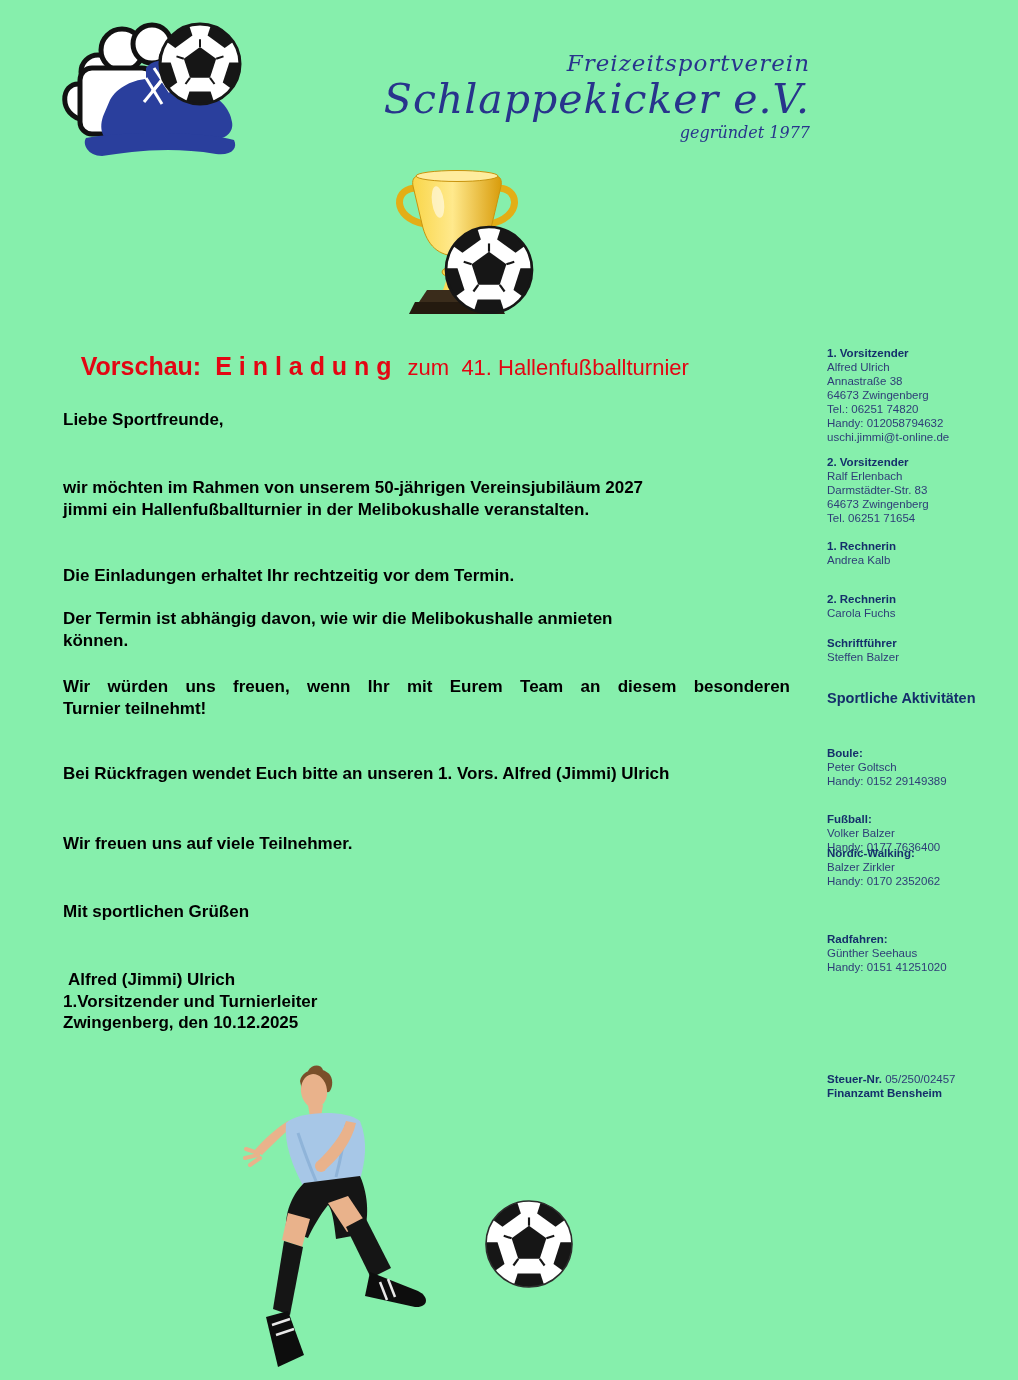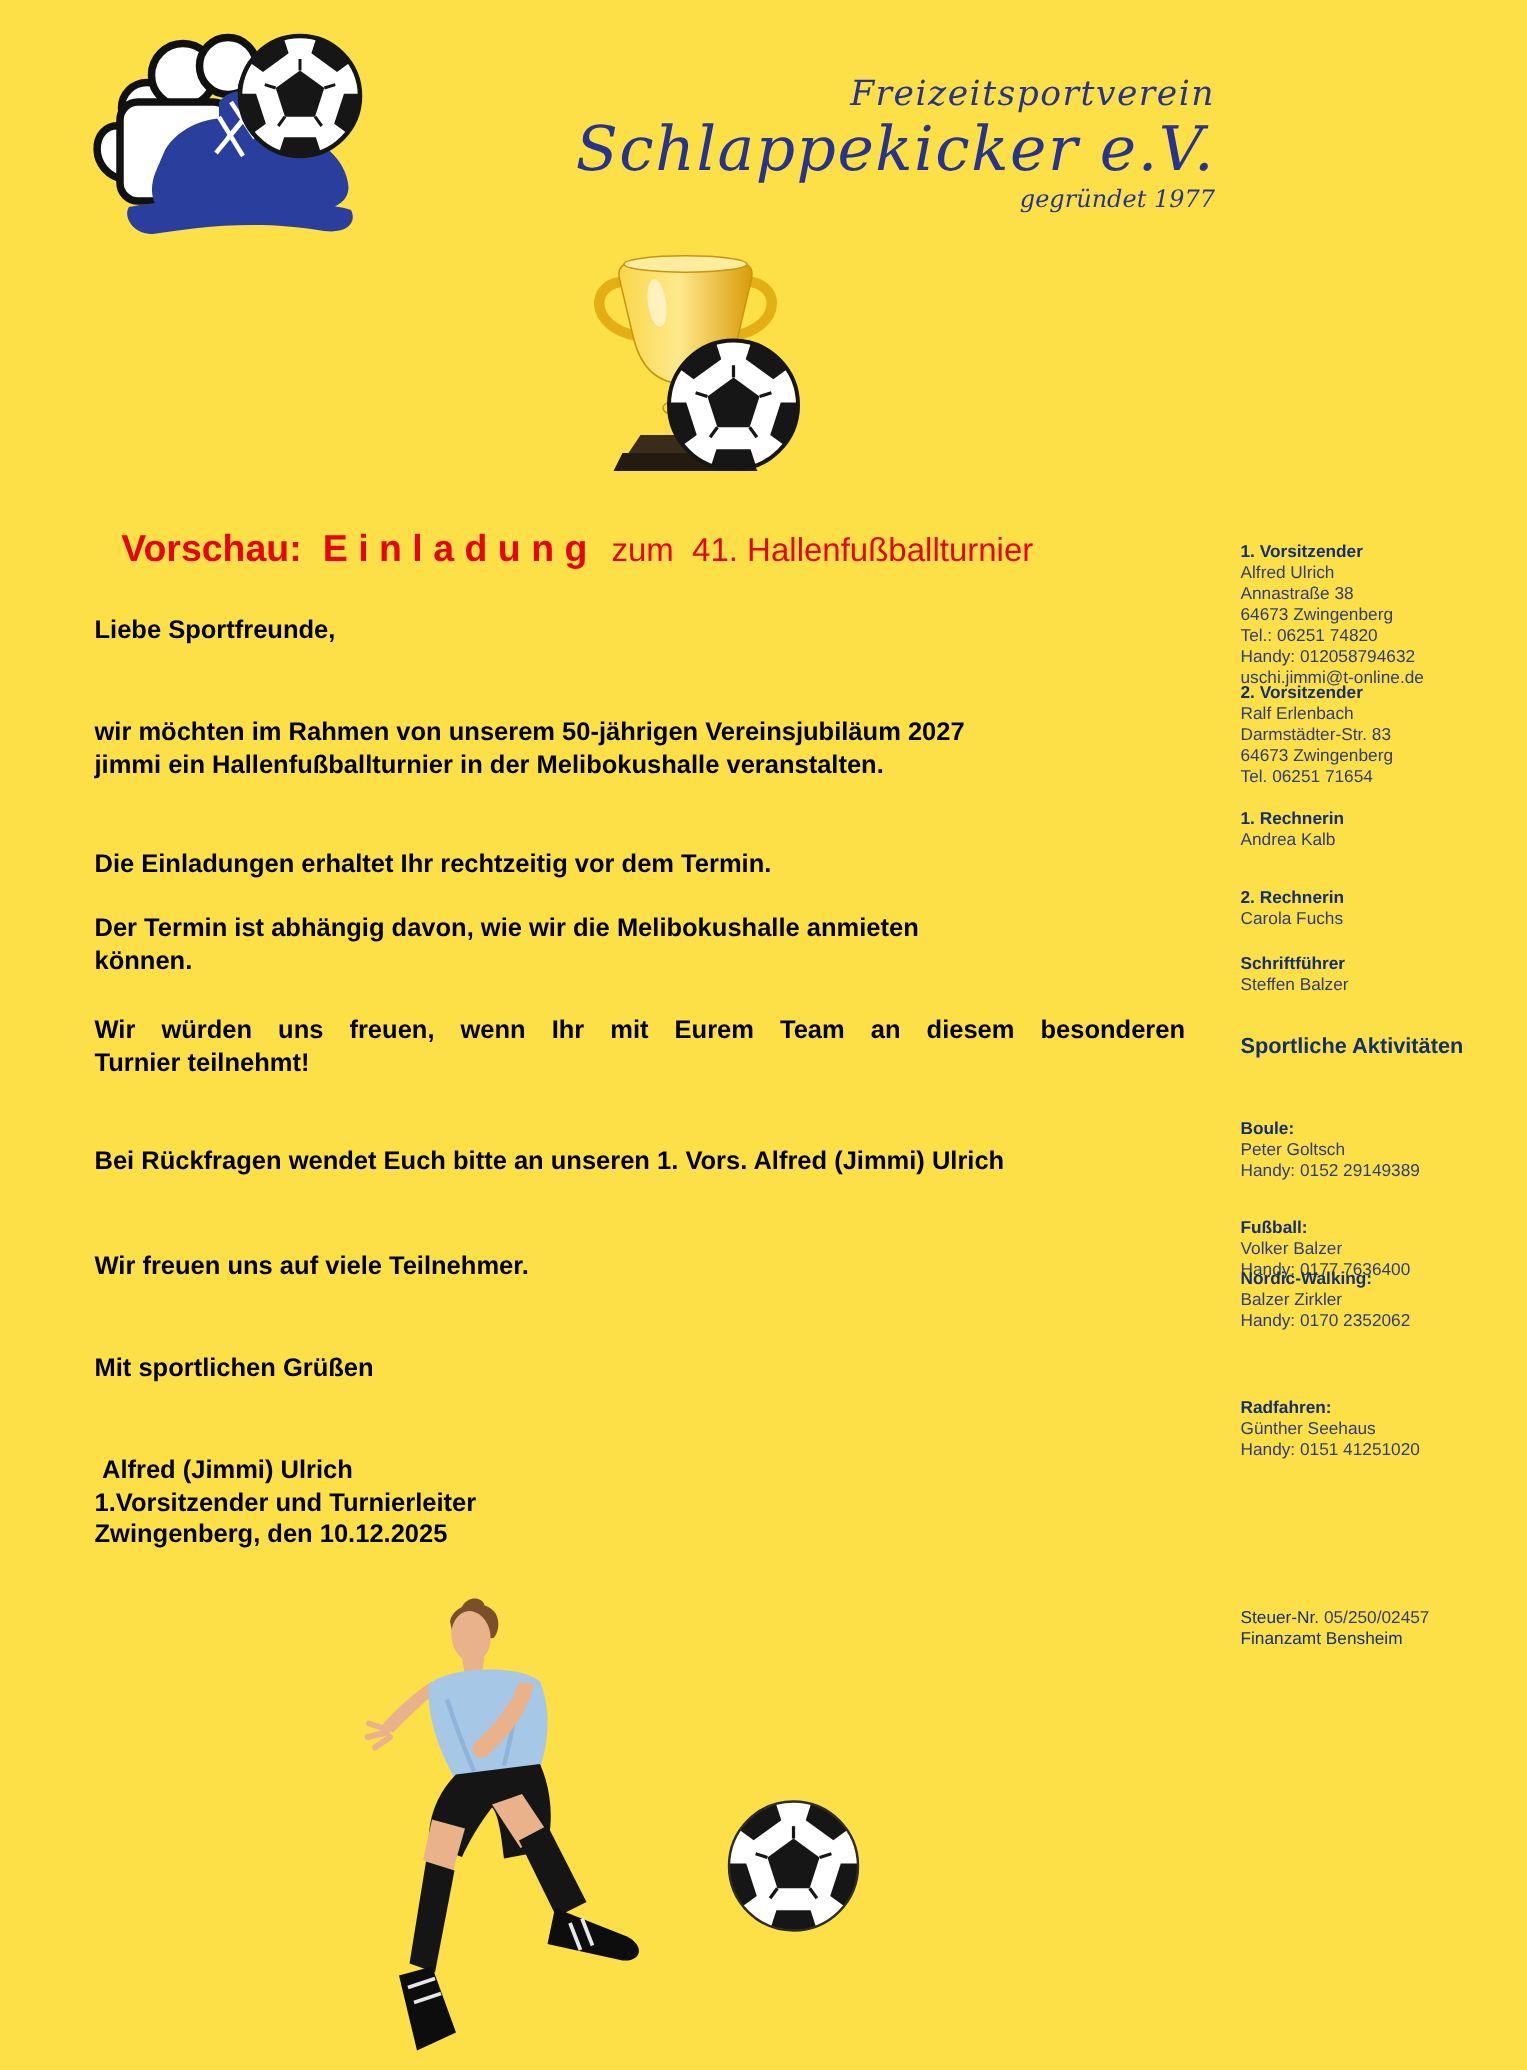--- a/index.html
+++ b/index.html
@@ -1,18 +1,18 @@
 <!DOCTYPE html>
 <html lang="de"><head>
 <meta charset="utf-8">
 <style>
   html,body { margin:0; padding:0; background:#ffffff; }
   .page {
     position:relative; width:1018px; height:1380px; margin:0 auto;
-    background:#fde047; overflow:hidden;
+    background:#86efac; overflow:hidden;
     font-family:"Liberation Sans", sans-serif;
   }
   
   .club {
     position:absolute; top:50px; right:208px; text-align:right;
     color:#28348c; font-family:"DejaVu Serif", serif; font-style:italic;
   }
   .club-l1 { font-size:23px; letter-spacing:1px; }
   .club-name { font-size:41px; line-height:46px; letter-spacing:1px; }
   .club-founded { font-size:16px; margin-top:1px; }
@@ -34,21 +34,21 @@
   .p-just { width:727px; white-space:normal; }
   .p-just .jline { text-align:justify; text-align-last:justify; white-space:normal; }
   .sig-name { padding-left:5px; }
 
   
   .sb-sec { position:absolute; left:827px; width:190px;
             font-size:11.5px; line-height:14px; color:#2e3d77; }
   .sb-hd  { font-weight:bold; color:#152f6b; }
   .act-hd { position:absolute; left:827px; top:690px;
             font-size:14.5px; font-weight:bold; color:#152f6b; }
-  .tax-label, .tax-office { font-weight:normal; color:#152f6b; }
+  .tax-label, .tax-office { font-weight:bold; color:#152f6b; }
 </style>
 </head>
 <body>
 
 <div class="page">
 
   <div class="logo">
     <svg width="185" height="158" viewBox="0 0 185 158">
       <defs>
         <polygon id="pent1" points="0,-10 9.51,-3.09 5.88,8.09 -5.88,8.09 -9.51,-3.09"></polygon>
@@ -175,21 +175,21 @@
   <div class="bt" style="top:833px">Wir freuen uns auf viele Teilnehmer.</div>
 
   <div class="bt" style="top:901px">Mit sportlichen Grüßen</div>
 
   <div class="bt" style="top:969px">
     <div class="sig-name">Alfred (Jimmi) Ulrich</div>
     <div>1.Vorsitzender und Turnierleiter</div>
     <div>Zwingenberg, den 10.12.2025</div>
   </div>
 
-  <div class="sb-sec" style="top:361px">
+  <div class="sb-sec" style="top:346px">
     <div class="sb-hd">1. Vorsitzender</div>
     <div>Alfred Ulrich</div>
     <div>Annastraße 38</div>
     <div>64673 Zwingenberg</div>
     <div>Tel.: 06251 74820</div>
     <div>Handy: 012058794632</div>
     <div>uschi.jimmi@t-online.de</div>
   </div>
 
   <div class="sb-sec" style="top:455px">

